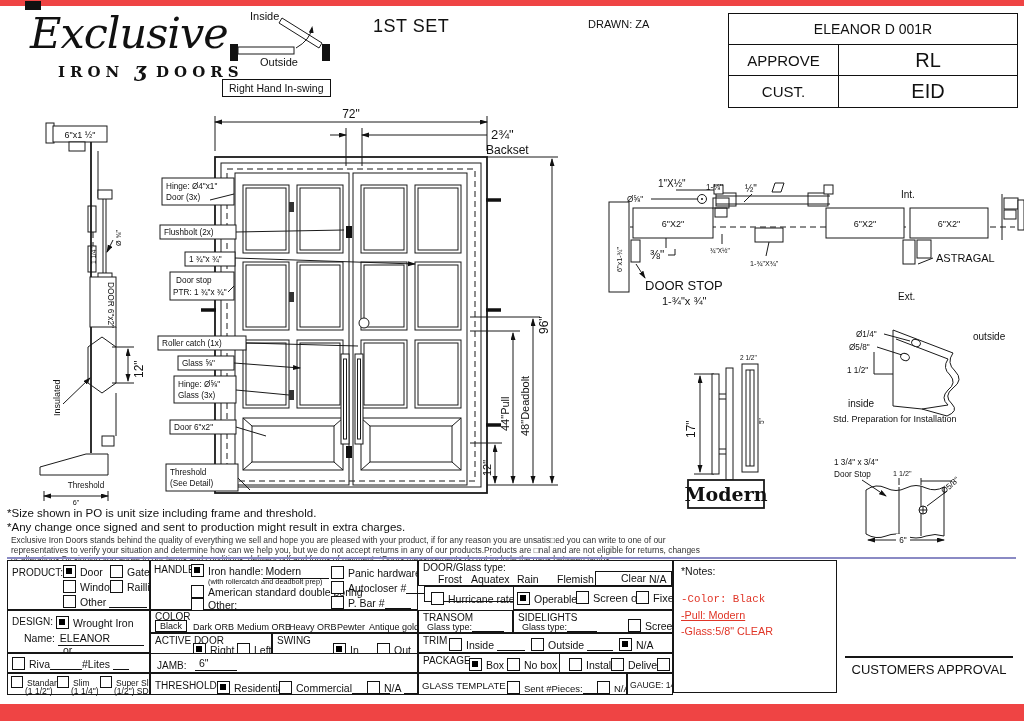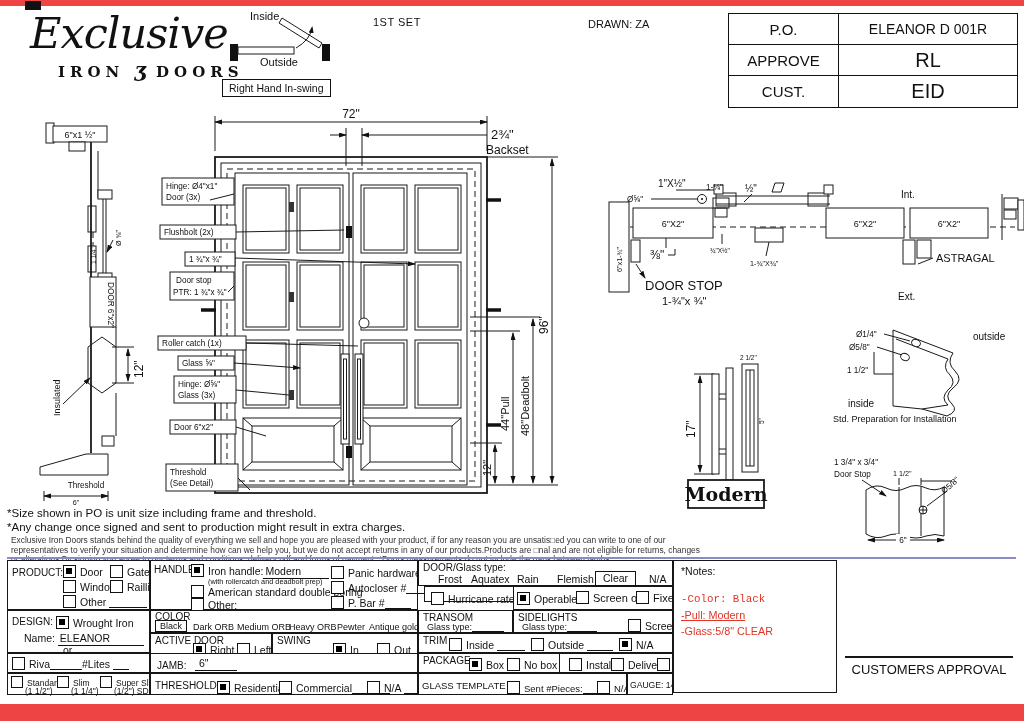--- a/index.html
+++ b/index.html
@@ -6,21 +6,21 @@
   #page{position:relative;width:1024px;height:721px;overflow:hidden;background:#ef4444}
   .paper{position:absolute;left:0;top:6px;width:1024px;height:698px;background:#fff}
   .c{position:absolute}
   .fi{position:absolute;white-space:nowrap;font-size:10.5px;color:#111}
   .lab{font-size:10px}
   .cell{position:absolute;border:1.2px solid #161616;box-sizing:border-box;background:#fff}
   .cb2{display:inline-block;position:relative;width:11px;height:11px;border:1.3px solid #111;margin-right:4px;vertical-align:-2px;background:#fff}
   .cb2.on::after{content:"";position:absolute;left:1.5px;top:1.5px;width:6.5px;height:6.5px;background:#000}
   .bl{display:inline-block;border-bottom:1.1px solid #111;height:9px;vertical-align:-2px}
   .uv{border-bottom:1.1px solid #111;padding:0 10px 1px 2px}
-  .boxed{display:inline-block;border:1.3px solid #111;padding:0 7px 1px;background:#fff}
+  .boxed{display:inline-block;border:1.3px solid #111;padding:0 25px 1px;background:#fff}
   .sub{font-size:7.3px}
   .red{font-size:10.8px}
   svg text{font-family:"Liberation Sans",sans-serif;fill:#111}
   .ln{stroke:#1a1a1a;fill:none;stroke-width:1}
   .wf{fill:#fff;stroke:#1a1a1a;stroke-width:1}
   .thk{stroke-width:1.8}
   .dsh{stroke-dasharray:6 4}
   .dim{stroke:#1a1a1a;stroke-width:1;fill:none;marker-start:url(#as);marker-end:url(#as)}
   .t6{font-size:6.5px}.t7{font-size:7.2px}.t8{font-size:8.2px}.t9{font-size:9px}.t10{font-size:10px}
   .t11{font-size:11px}.t12{font-size:12px}.t13{font-size:13px}
@@ -60,26 +60,25 @@
           <marker id="as2" markerWidth="7" markerHeight="6" refX="5" refY="2.5" orient="auto">
             <path d="M0,0L7,2.5L0,5Z" fill="#111"></path>
           </marker>
         </defs>
     </svg>
     <div class="c t11" style="left:28px;top:-2px;font-size:11px">Inside</div>
     <div class="c t11" style="left:38px;top:44px;font-size:11px">Outside</div>
   </div>
   <div class="c" style="left:222px;top:79px;border:1.2px solid #111;padding:2px 6px;font-size:10.5px">Right Hand In-swing</div>
 
-  <div class="c" style="left:373px;top:16px;font-size:11px;letter-spacing:.5px">1ST SET</div>
+  <div class="c" style="left:373px;top:16px;font-size:18px;letter-spacing:.5px">1ST SET</div>
   <div class="c" style="left:588px;top:18px;font-size:11px">DRAWN: ZA</div>
 
   <div class="potable">
     <div class="porow">
-      <div class="polabel">P.O.</div>
       <div class="poval">ELEANOR D 001R</div>
     </div>
     <div class="porow">
       <div class="polabel">APPROVE</div>
       <div class="poval big">RL</div>
     </div>
     <div class="porow">
       <div class="polabel">CUST.</div>
       <div class="poval big">EID</div>
     </div>

